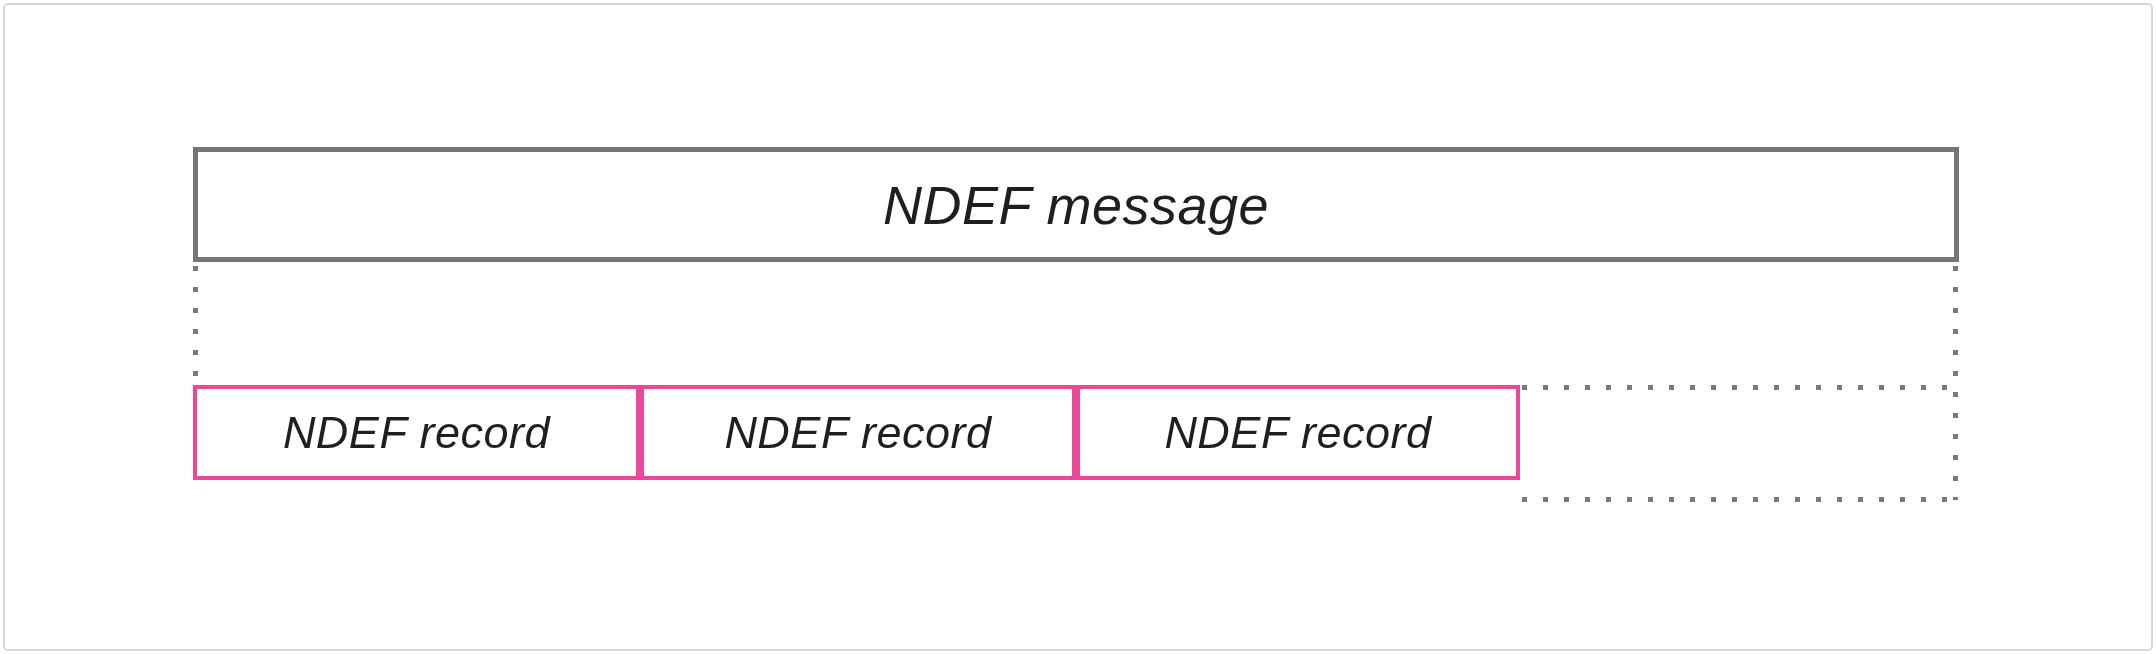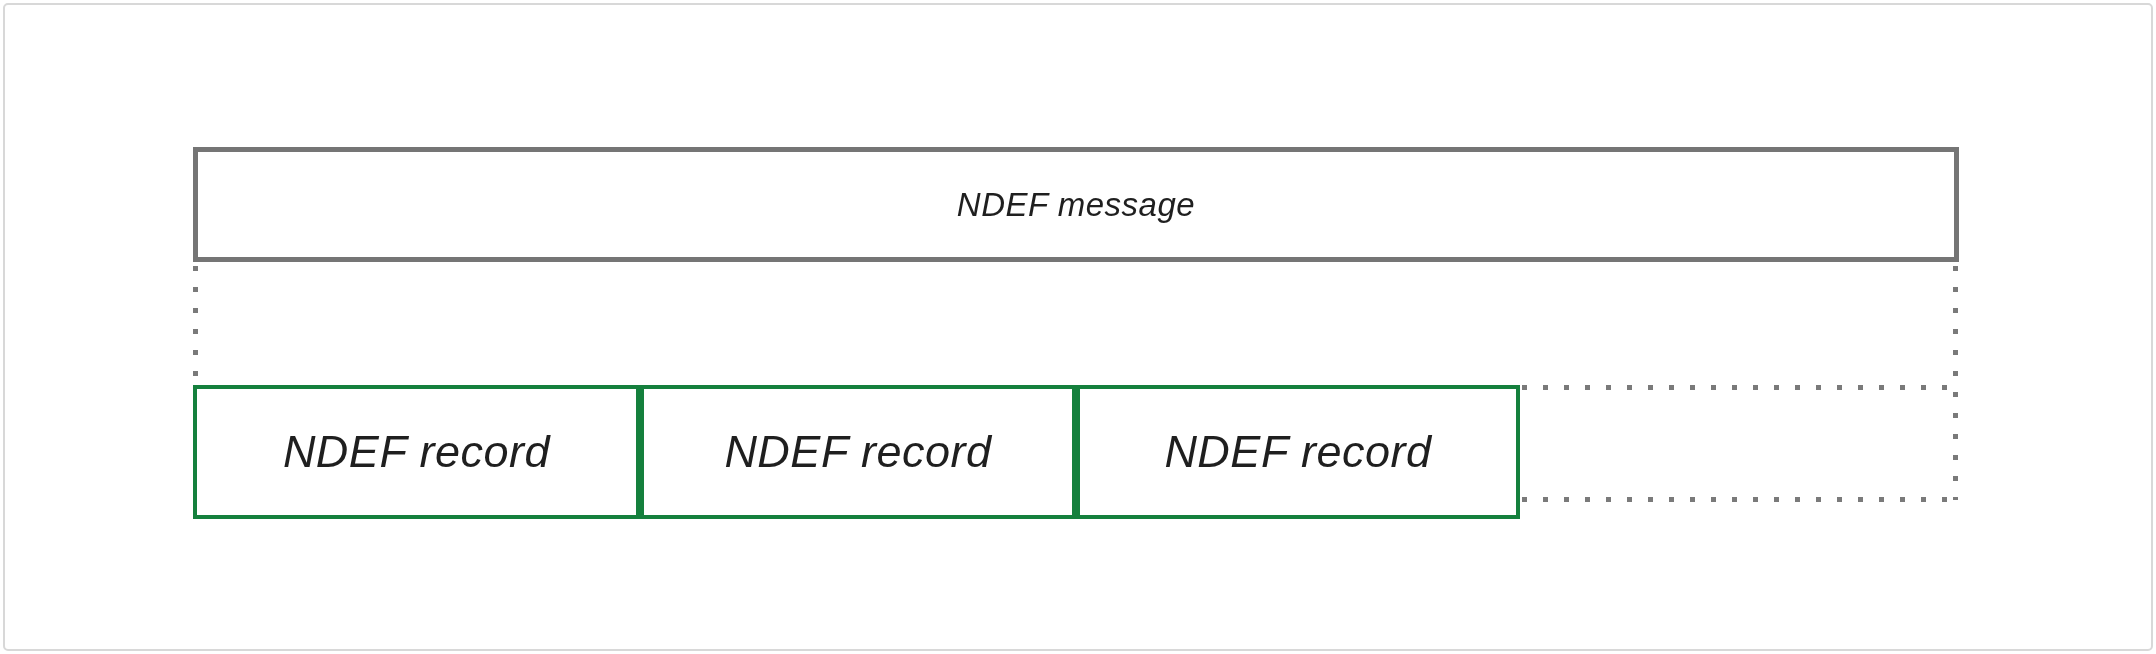--- a/index.html
+++ b/index.html
@@ -28,34 +28,34 @@
     display: flex;
     align-items: center;
     justify-content: center;
   }
   .message-box {
     left: 193px; top: 147px;
     width: 1766px; height: 115px;
     border: 5px solid #757575;
   }
   .record-box {
-    top: 385px; height: 134px;
-    border: 4px solid #15803d;
+    top: 385px; height: 95px;
+    border: 4px solid #ec4899;
   }
   .record-1 { left: 193px;  width: 447px; }
   .record-2 { left: 640px;  width: 436px; }
   .record-3 { left: 1076px; width: 444px; }
   .box-label {
     font-style: italic;
     font-size: 45px;
     color: #1f1f1f;
     letter-spacing: 0.5px;
     white-space: nowrap;
   }
-  .message-box .box-label { font-size: 33px; }
+  .message-box .box-label { font-size: 54px; }
   
   .dotted-v {
     position: absolute;
     width: 5px;
     background-image: repeating-linear-gradient(
       to bottom, #7a7a7a 0px, #7a7a7a 5px, transparent 5px, transparent 21px);
   }
   .dotted-h {
     position: absolute;
     height: 5px;

